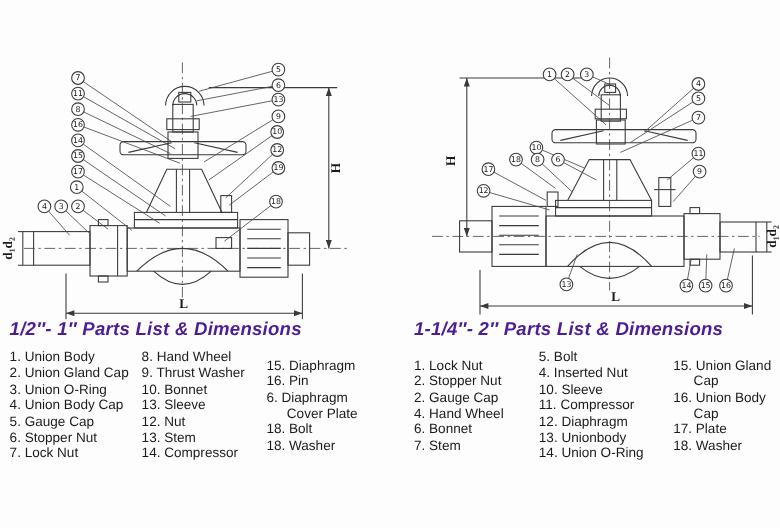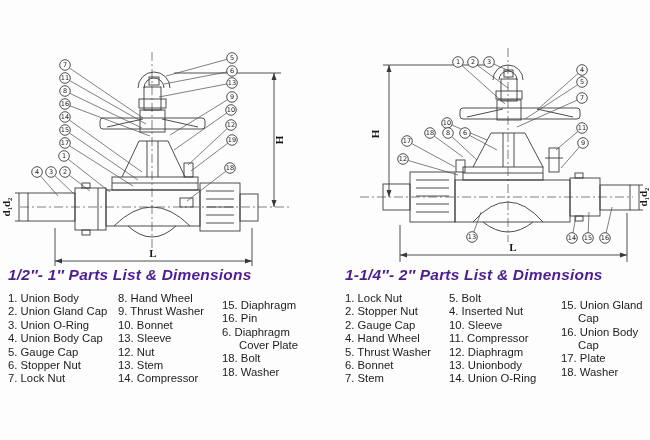--- a/index.html
+++ b/index.html
@@ -317,21 +317,20 @@
           <text x="322" y="197" class="dim-label" transform="rotate(-90 322 197)">d₁d₂</text>
         </g>
     </svg>
     <h2 class="sec-title">1-1/4″- 2″ Parts List &amp; Dimensions</h2>
     <div class="plist">
       <ul class="pcol pcol1">
           <li>1. Lock Nut</li>
           <li>2. Stopper Nut</li>
           <li>2. Gauge Cap</li>
           <li>4. Hand Wheel</li>
-          <li>5. Thrust Washer</li>
           <li>6. Bonnet</li>
           <li>7. Stem</li>
         </ul>
       <ul class="pcol pcol2">
           <li>5. Bolt</li>
           <li>4. Inserted Nut</li>
           <li>10. Sleeve</li>
           <li>11. Compressor</li>
           <li>12. Diaphragm</li>
           <li>13. Unionbody</li>

